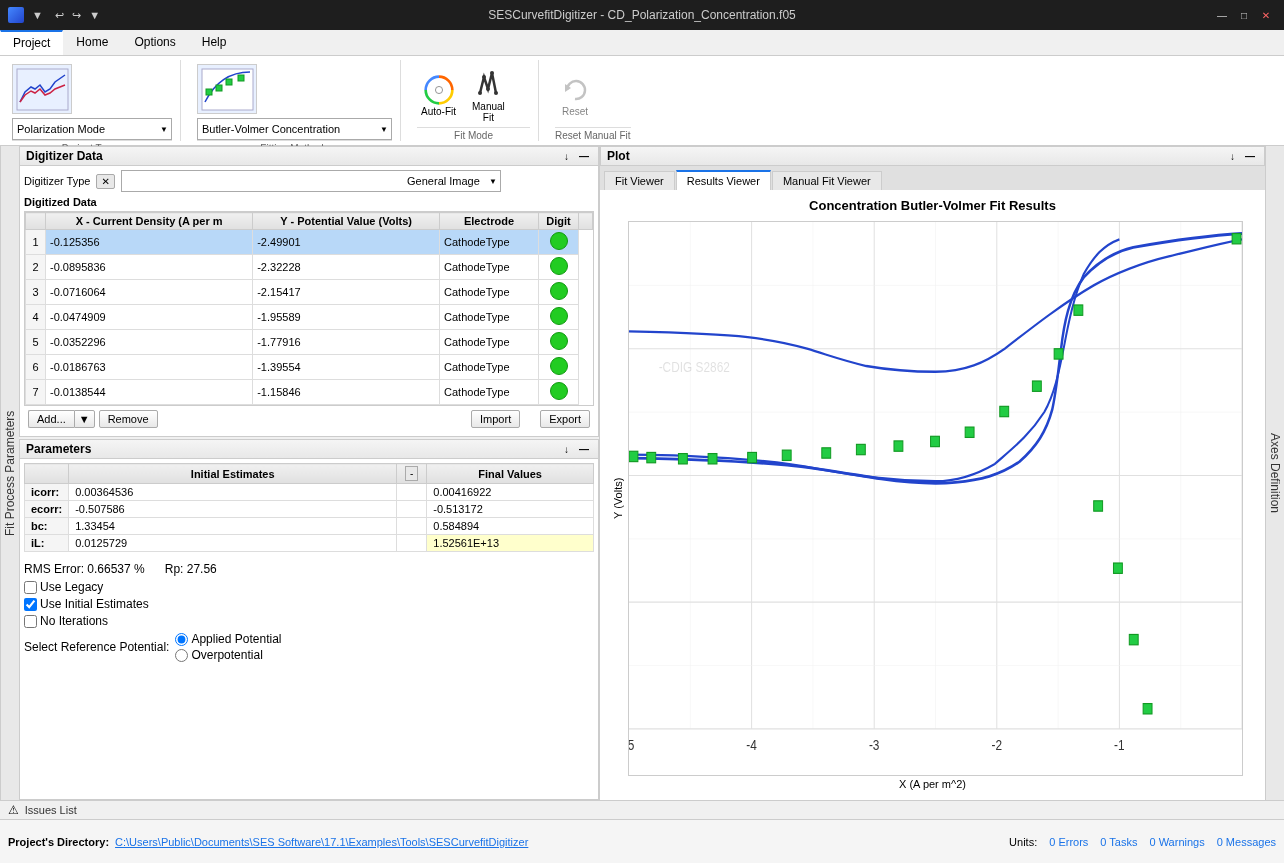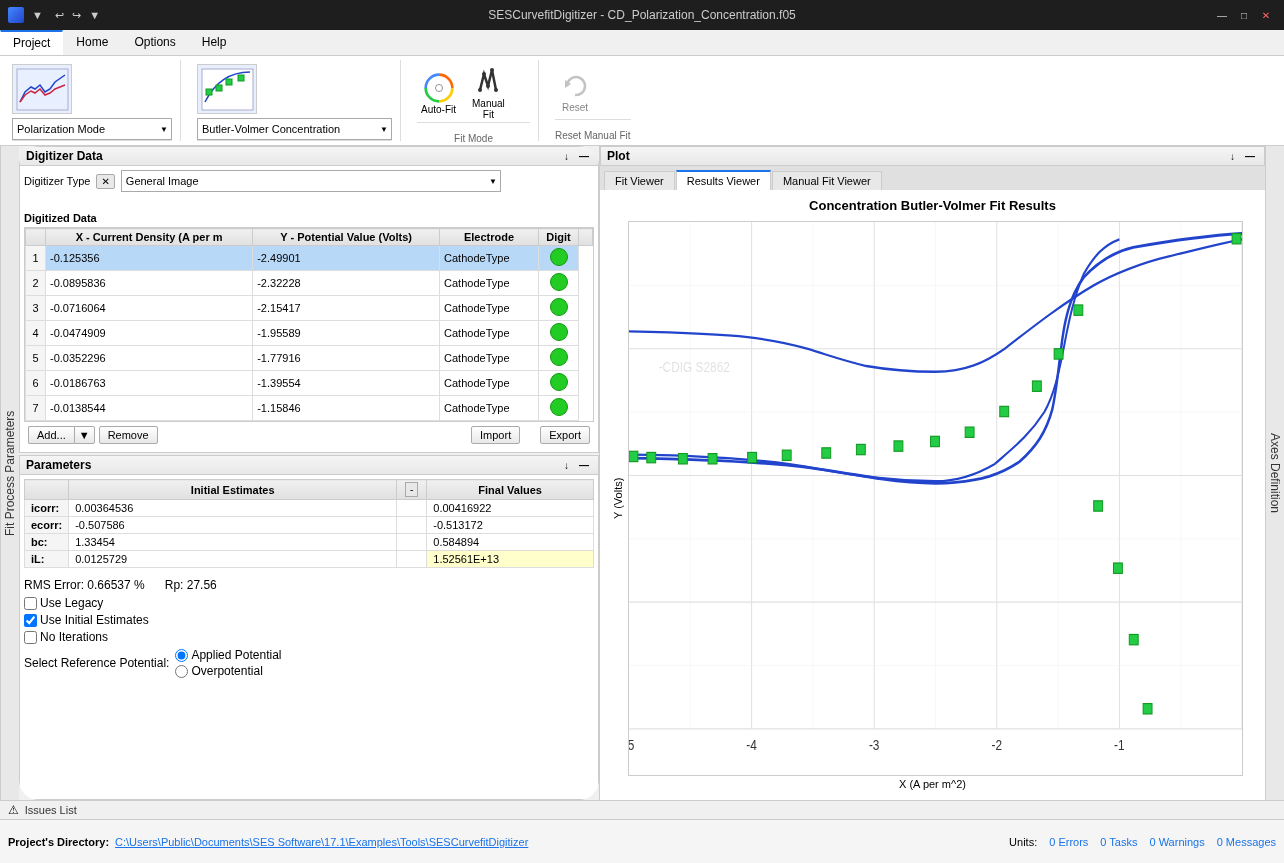--- a/index.html
+++ b/index.html
@@ -13,49 +13,49 @@
     .title-bar-btn { width: 20px; height: 20px; display: flex; align-items: center; justify-content: center; cursor: pointer; color: #ccc; font-size: 10px; }
     .tb-icon { width: 16px; height: 16px; background: #888; }
 
     
     .ribbon-tabs { background: #f0f0f0; display: flex; height: 26px; border-bottom: 1px solid #ccc; flex-shrink: 0; }
     .ribbon-tab { padding: 4px 12px; cursor: pointer; font-size: 12px; border: 1px solid transparent; }
     .ribbon-tab.active { background: #fff; border-top: 2px solid #1a73e8; border-bottom: none; }
 
     
     .ribbon { background: #fff; border-bottom: 1px solid #ccc; flex-shrink: 0; display: flex; padding: 4px 8px; gap: 8px; height: 90px; }
-    .ribbon-group-label { font-size: 10px; color: #666; text-align: center; padding-top: 10px; border-top: 1px solid #ddd; margin-top: auto; }
+    .ribbon-group-label { font-size: 10px; color: #666; text-align: center; padding-top: 2px; border-top: 1px solid #ddd; margin-top: auto; }
     .ribbon-item { display: flex; flex-direction: column; align-items: center; cursor: pointer; padding: 2px 4px; border-radius: 3px; }
     .ribbon-icon { width: 32px; height: 32px; display: flex; align-items: center; justify-content: center; }
     .ribbon-item-label { font-size: 10px; text-align: center; }
 
     .img-thumb { width: 60px; height: 50px; border: 1px solid #ccc; background: #e8f0ff; display: flex; align-items: center; justify-content: center; overflow: hidden; }
 
     
     .main-content { display: flex; flex: 1; overflow: hidden; }
     
     
     .sidebar-label { writing-mode: vertical-rl; transform: rotate(180deg); background: #e8e8e8; padding: 4px 2px; font-size: 11px; color: #333; border-right: 1px solid #ccc; flex-shrink: 0; display: flex; align-items: center; justify-content: center; }
 
     
-    .left-panel { display: flex; flex-direction: column; width: 580px; flex-shrink: 0; overflow: hidden; border-radius: 20px; }
+    .left-panel { display: flex; flex-direction: column; width: 580px; flex-shrink: 0; overflow: hidden; }
 
     
     .panel-header { background: linear-gradient(to bottom, #f5f5f5, #e8e8e8); border: 1px solid #ccc; padding: 2px 6px; display: flex; align-items: center; justify-content: space-between; font-size: 11px; font-weight: bold; }
     .panel-header-icons { display: flex; gap: 4px; }
     .panel-icon-btn { cursor: pointer; font-size: 10px; padding: 1px 3px; }
 
     
     .digitizer-section { background: #fff; border: 1px solid #ccc; border-top: none; padding: 4px; flex-shrink: 0; }
     .toolbar-row { display: flex; align-items: center; gap: 6px; margin-bottom: 4px; }
     .btn { background: linear-gradient(to bottom, #fff, #e8e8e8); border: 1px solid #aaa; padding: 2px 8px; cursor: pointer; font-size: 11px; border-radius: 2px; }
     .checkbox-label { display: flex; align-items: center; gap: 3px; font-size: 11px; cursor: pointer; }
     .btn-show-img-loc { background: linear-gradient(to bottom, #fff, #e8e8e8); border: 1px solid #aaa; padding: 2px 12px; cursor: pointer; font-size: 11px; border-radius: 2px; }
     
-    .digitizer-type-row { display: flex; align-items: center; gap: 6px; margin-bottom: 20px; }
+    .digitizer-type-row { display: flex; align-items: center; gap: 6px; margin-bottom: 4px; }
     .dig-type-label { font-size: 11px; }
     .x-btn { background: #e8e8e8; border: 1px solid #aaa; padding: 1px 4px; cursor: pointer; font-size: 10px; border-radius: 2px; }
 
     
     .data-table-container { border: 1px solid #ccc; overflow-y: auto; max-height: 200px; }
     table { width: 100%; border-collapse: collapse; }
     thead th { background: linear-gradient(to bottom, #f0f0f0, #e0e0e0); border: 1px solid #ccc; padding: 2px 4px; font-size: 11px; text-align: center; position: sticky; top: 0; }
     tbody tr { background: #fff; }
     tbody tr.selected { background: #b8d8f8; }
     tbody td { border: 1px solid #ddd; padding: 2px 4px; font-size: 11px; }
@@ -253,21 +253,21 @@
       </div>
     </div>
 
     <div class="digitizer-section">
 
 
       <div class="digitizer-type-row">
         <span class="dig-type-label">Digitizer Type</span>
         <button class="x-btn">✕</button>
         <div class="select-wrapper">
-          <select class="select-dropdown" style="width:380px;">
+          <select class="select-dropdown" style="width:380px;text-align:right;">
             <option>General Image</option>
           </select>
         </div>
       </div>
 
       <div style="font-weight:bold;font-size:11px;margin-bottom:3px;">Digitized Data</div>
 
       <div class="data-table-container">
         <table>
           <thead>

